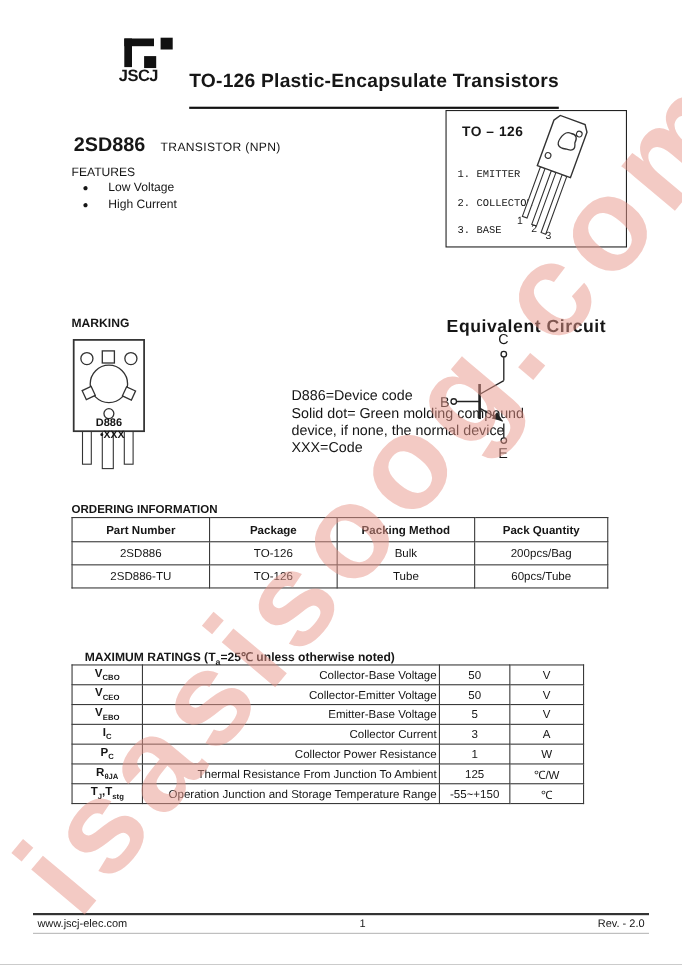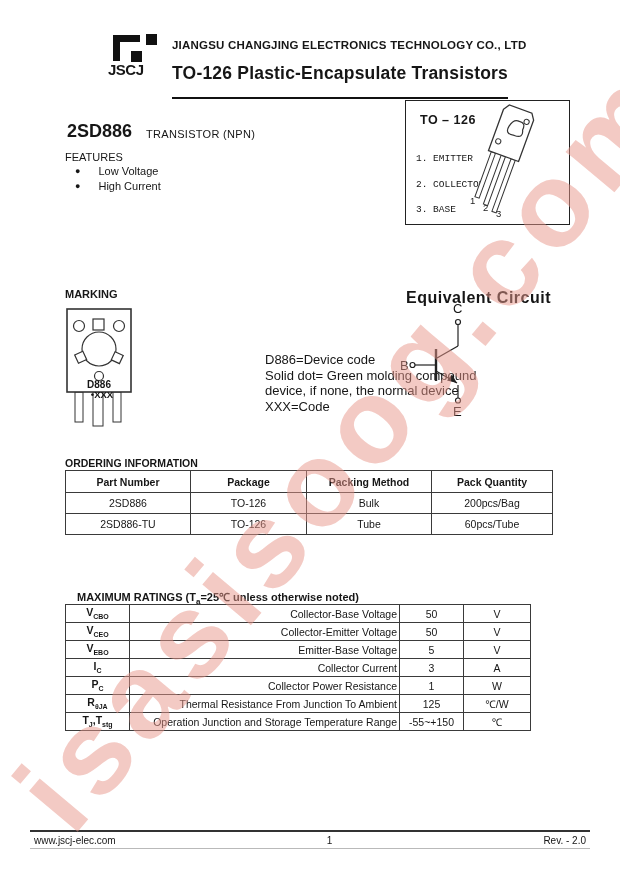--- a/index.html
+++ b/index.html
@@ -72,21 +72,20 @@
 
   <div class="abs watermark">isasisoog.com</div>
 
   <svg class="abs logo-mark" viewBox="0 0 50 28">
     <rect x="1" y="1" width="27" height="7" fill="#111"></rect>
     <rect x="1" y="1" width="7" height="26" fill="#111"></rect>
     <rect x="34" y="0" width="11" height="11" fill="#111"></rect>
     <rect x="19" y="17" width="11" height="11" fill="#111"></rect>
   </svg>
   <div class="abs logo-text">JSCJ</div>
-  <div class="abs company">JIANGSU CHANGJING ELECTRONICS TECHNOLOGY CO., LTD</div>
   <div class="abs doc-title">TO-126 Plastic-Encapsulate Transistors</div>
 
   <div class="abs part-number">2SD886</div>
   <div class="abs part-type">TRANSISTOR (NPN)</div>
   <div class="abs features-title">FEATURES</div>
   <div class="abs feature-row" style="top:165px;">
     <span class="dot">●</span>
     <span>Low Voltage</span>
   </div>
   <div class="abs feature-row" style="top:180px;">

